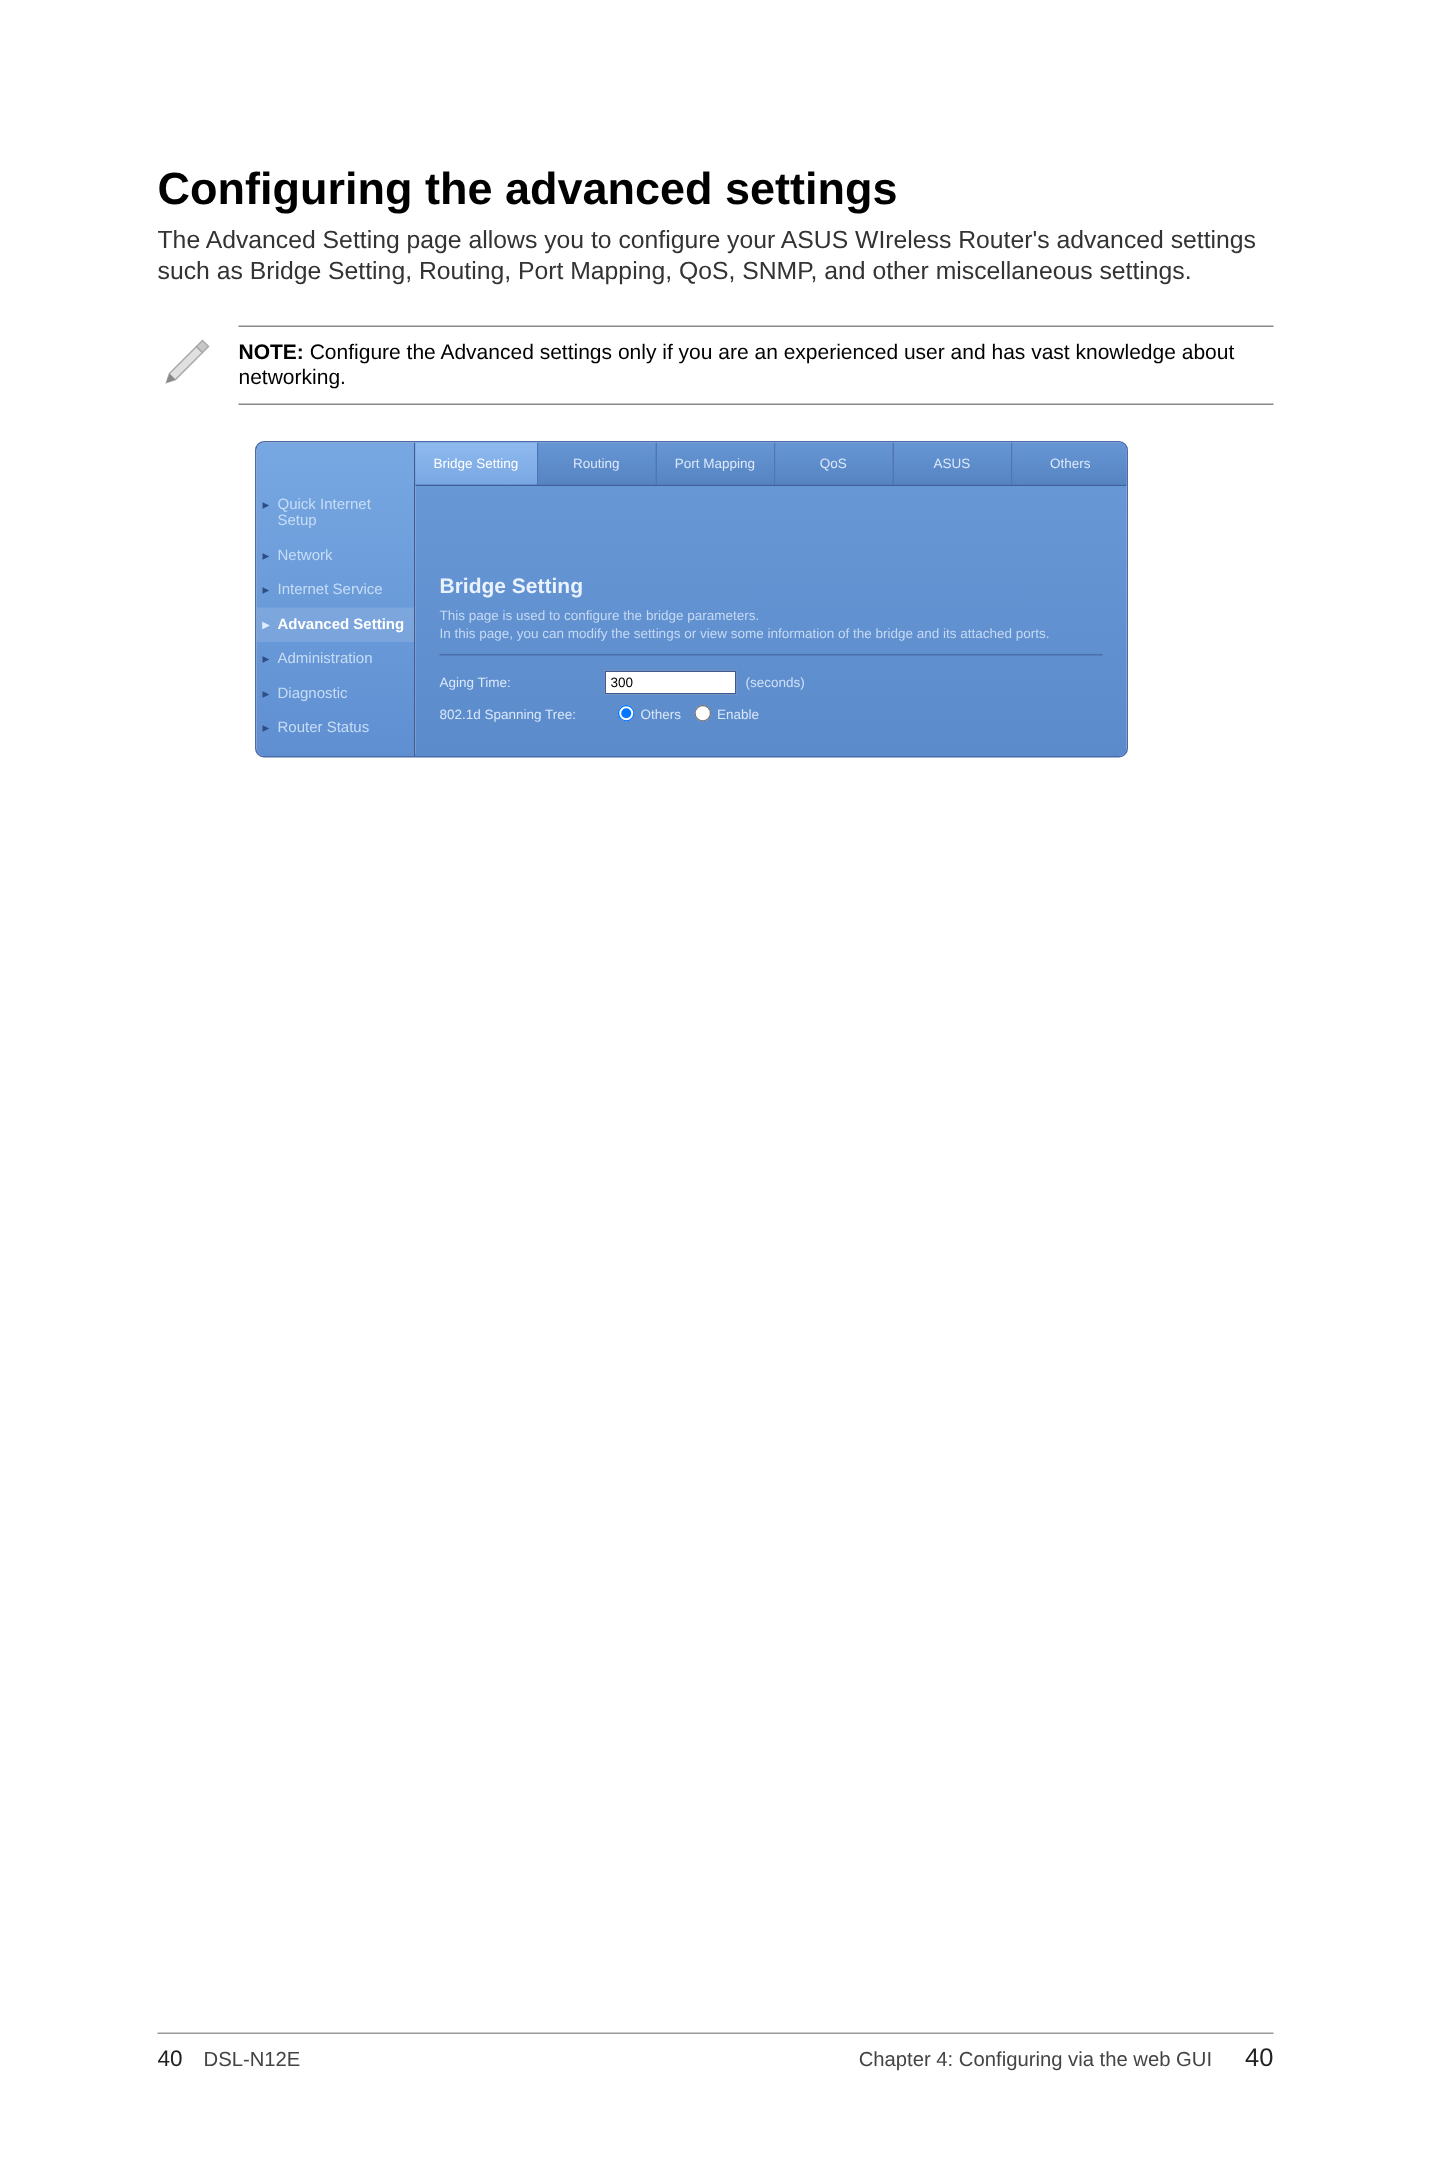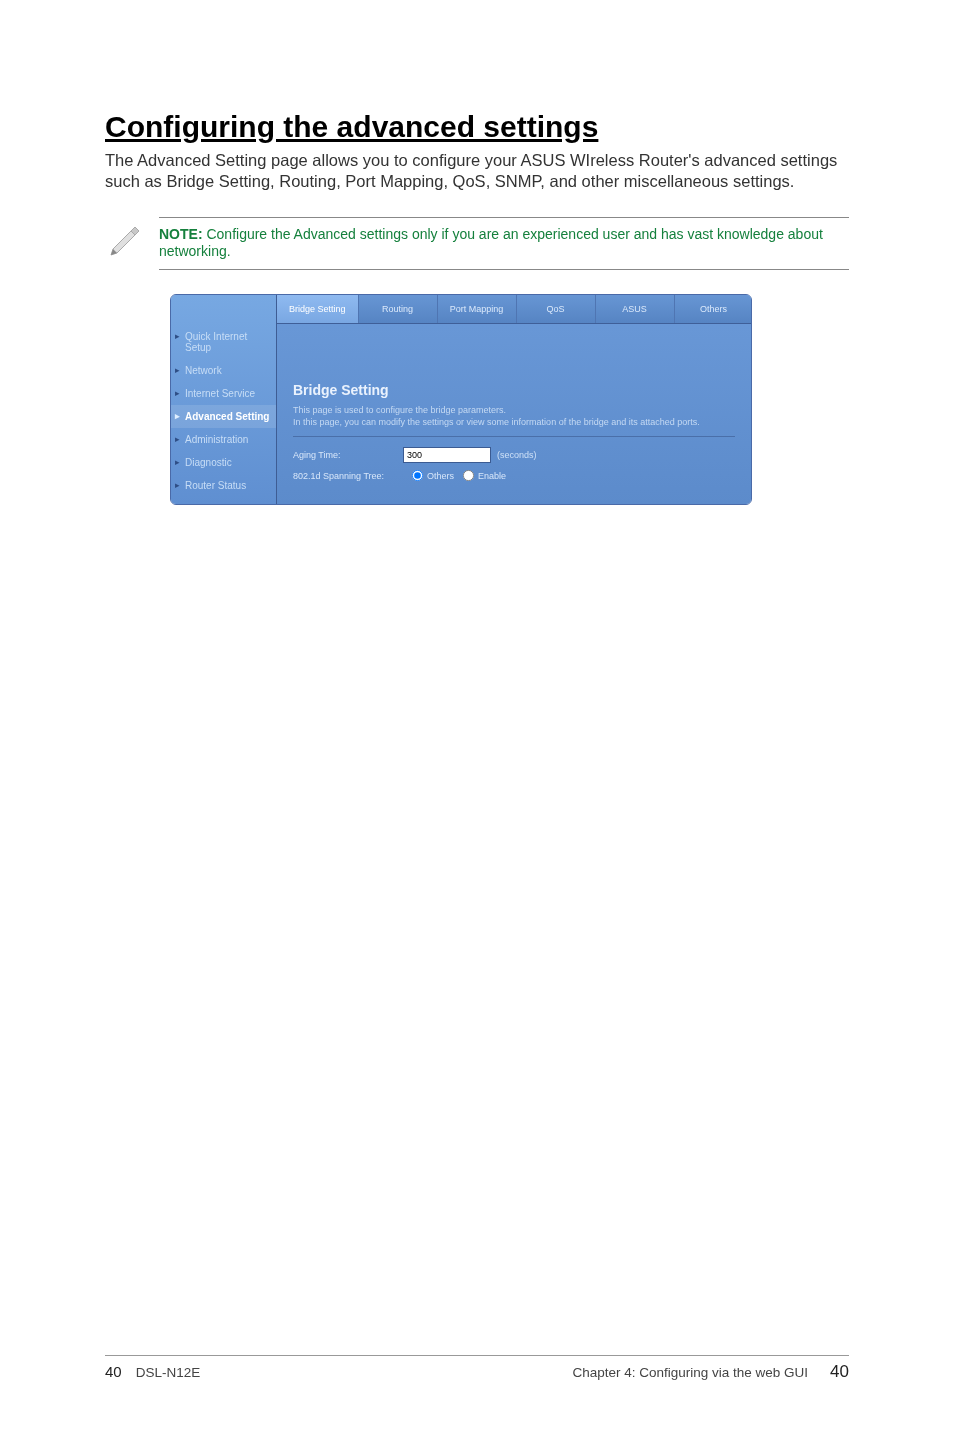--- a/index.html
+++ b/index.html
@@ -13,21 +13,20 @@
     box-sizing: border-box;
   }
   .page {
     padding: 110px 105px 0 105px;
   }
   h1 {
     font-size: 30px;
     font-weight: bold;
     margin: 0 0 6px 0;
     color: #000;
-    text-decoration: underline;
   }
   .intro {
     font-size: 16.5px;
     line-height: 1.3;
     color: #333;
     margin: 0 0 24px 0;
   }
   .note-block {
     display: flex;
     align-items: flex-start;
@@ -41,21 +40,21 @@
   }
   .note-text-wrap {
     flex: 1;
     border-top: 1px solid #888;
     border-bottom: 1px solid #888;
     padding: 8px 0;
   }
   .note-text {
     font-size: 14px;
     line-height: 1.25;
-    color: #15803d;
+    color: #000000;
   }
   .note-text b { font-weight: bold; }
 
   
   .router-ui {
     width: 580px;
     margin: 20px 0 0 65px;
     border: 1px solid #4a6aa8;
     border-radius: 6px;
     overflow: hidden;

